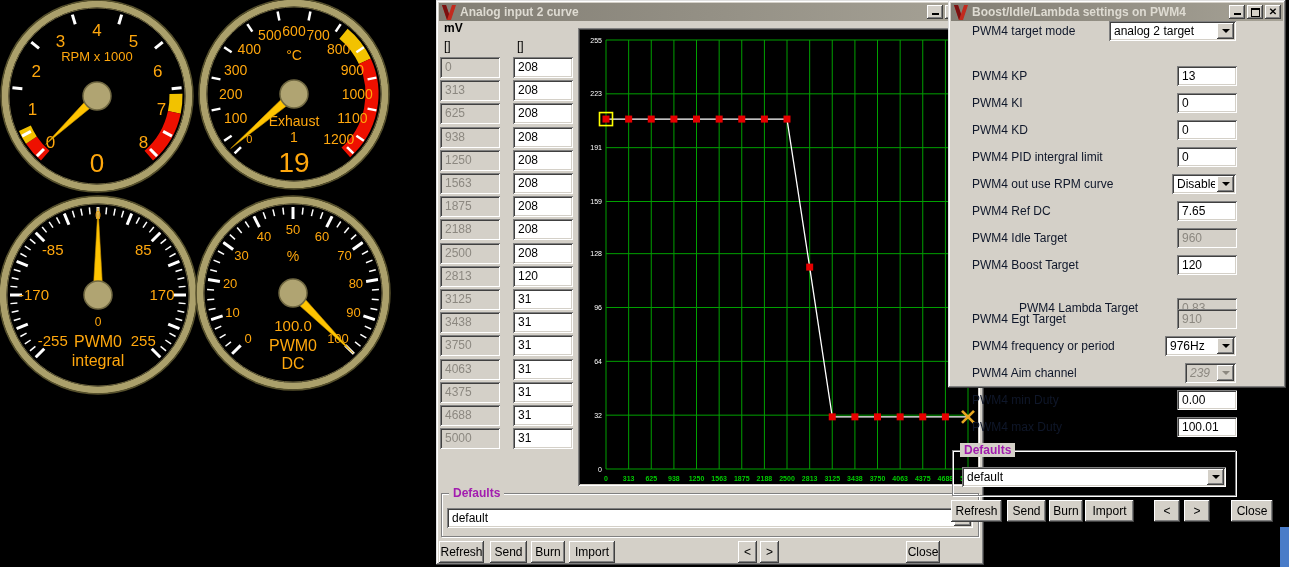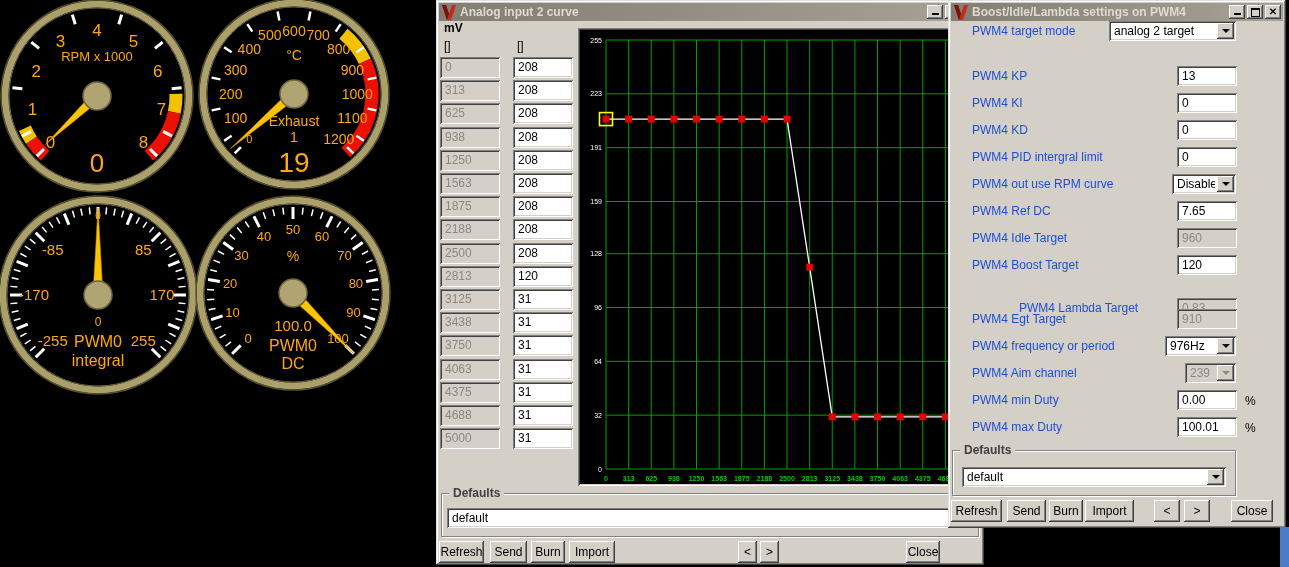--- a/index.html
+++ b/index.html
@@ -40,26 +40,26 @@
   .combo.dis .carrow{border-top-color:#8c8880;}
 
   .btn{position:absolute;height:22px;background:#d4d0c8;color:#000;font-size:12px;
      display:flex;align-items:center;justify-content:center;
      font-family:"Liberation Sans",sans-serif;border:0;
      box-shadow:inset -1px -1px 0 #404040,inset 1px 1px 0 #fff,inset -2px -2px 0 #808080;}
 
   .groupbox{position:absolute;border:1px solid #808080;
      box-shadow:inset 1px 1px 0 #fff,1px 1px 0 #fff;}
   .gb-label{position:absolute;top:-8px;left:7px;background:#d4d0c8;padding:0 4px;
-     font-size:12px;font-weight:bold;color:#404040;}
+     font-size:12px;font-weight:bold;color:#a21caf;}
 
   .hdr-mv{position:absolute;left:8px;top:21px;font-size:12px;font-weight:bold;color:#000;}
   .hdr-br{position:absolute;top:39px;font-size:12px;color:#000;}
 
-  .plabel{position:absolute;left:24px;font-size:12px;color:#1d4ed8;white-space:nowrap;}
+  .plabel{position:absolute;left:24px;font-size:12px;color:#0f172a;white-space:nowrap;}
   .pct{position:absolute;font-size:12px;color:#000;}
 
   #chart-panel{position:absolute;left:142px;top:28px;width:402px;height:458px;background:#000;
      box-shadow:inset 1px 1px 0 #808080,inset -1px -1px 0 #fff,
                 inset 2px 2px 0 #404040,inset -2px -2px 0 #d4d0c8;}
 
   #blue-strip{position:absolute;left:1280px;top:527px;width:9px;height:40px;background:#4a7cc8;}
 
   .gl-min{width:7px;height:8px;border-bottom:2px solid #000;margin-top:-2px;}
   .gl-max{width:9px;height:9px;border:1px solid #000;border-top:2px solid #000;}
@@ -450,21 +450,21 @@
 
     <div class="btn" style="left:3px;top:541px;width:45px;">Refresh</div>
     <div class="btn" style="left:54px;top:541px;width:37px;">Send</div>
     <div class="btn" style="left:95px;top:541px;width:34px;">Burn</div>
     <div class="btn" style="left:133px;top:541px;width:46px;">Import</div>
     <div class="btn" style="left:302px;top:541px;width:19px;">&lt;</div>
     <div class="btn" style="left:324px;top:541px;width:19px;">&gt;</div>
     <div class="btn" style="left:470px;top:541px;width:34px;">Close</div>
   </div>
 
-  <div class="win" id="pwm-win" style="left:948px;top:0;width:338px;height:528px;">
+  <div class="win" id="pwm-win" style="left:948px;top:0;width:338px;height:388px;">
     <div class="titlebar">
       <svg class="vicon" viewBox="0 0 14 15">
         <path d="M0,0 L4,0 L7,9 L10,0 L14,0 L9,15 L5,15 Z" fill="#c22a1e"></path>
         <path d="M0,0 L4,0 L7,9 L5,15 Z" fill="#7a1010"></path>
       </svg>
       <span class="title">Boost/Idle/Lambda settings on PWM4</span>
       <span class="winbtns">
         <span class="wbtn">
             <span class="gl-min"></span>
           </span>
@@ -511,21 +511,21 @@
         <div class="plabel" style="top: 312px;">PWM4 Egt Target</div>
         <div class="f dis" style="left: 229px; top: 309px; height: 20px;">910</div>
         <div class="plabel" style="top: 339px;">PWM4 frequency or period</div>
         <div class="combo" style="left: 217px; top: 336px; width: 71px;">
           <span class="cval">976Hz</span>
           <span class="cbtn">
             <span class="carrow"></span>
           </span>
         </div>
         <div class="plabel" style="top: 366px;">PWM4 Aim channel</div>
-        <div class="combo dis" style="left: 237px; top: 363px; width: 51px;">
+        <div class="combo dis" style="left: 237px; top: 363px; width: 51px; font-style: italic;">
           <span class="cval">239</span>
           <span class="cbtn">
             <span class="carrow"></span>
           </span>
         </div>
         <div class="plabel" style="top: 393px;">PWM4 min Duty</div>
         <div class="f en" style="left: 229px; top: 390px; height: 20px;">0.00</div>
         <span class="pct" style="left: 297px; top: 394px;">%</span>
         <div class="plabel" style="top: 420px;">PWM4 max Duty</div>
         <div class="f en" style="left: 229px; top: 417px; height: 20px;">100.01</div>

